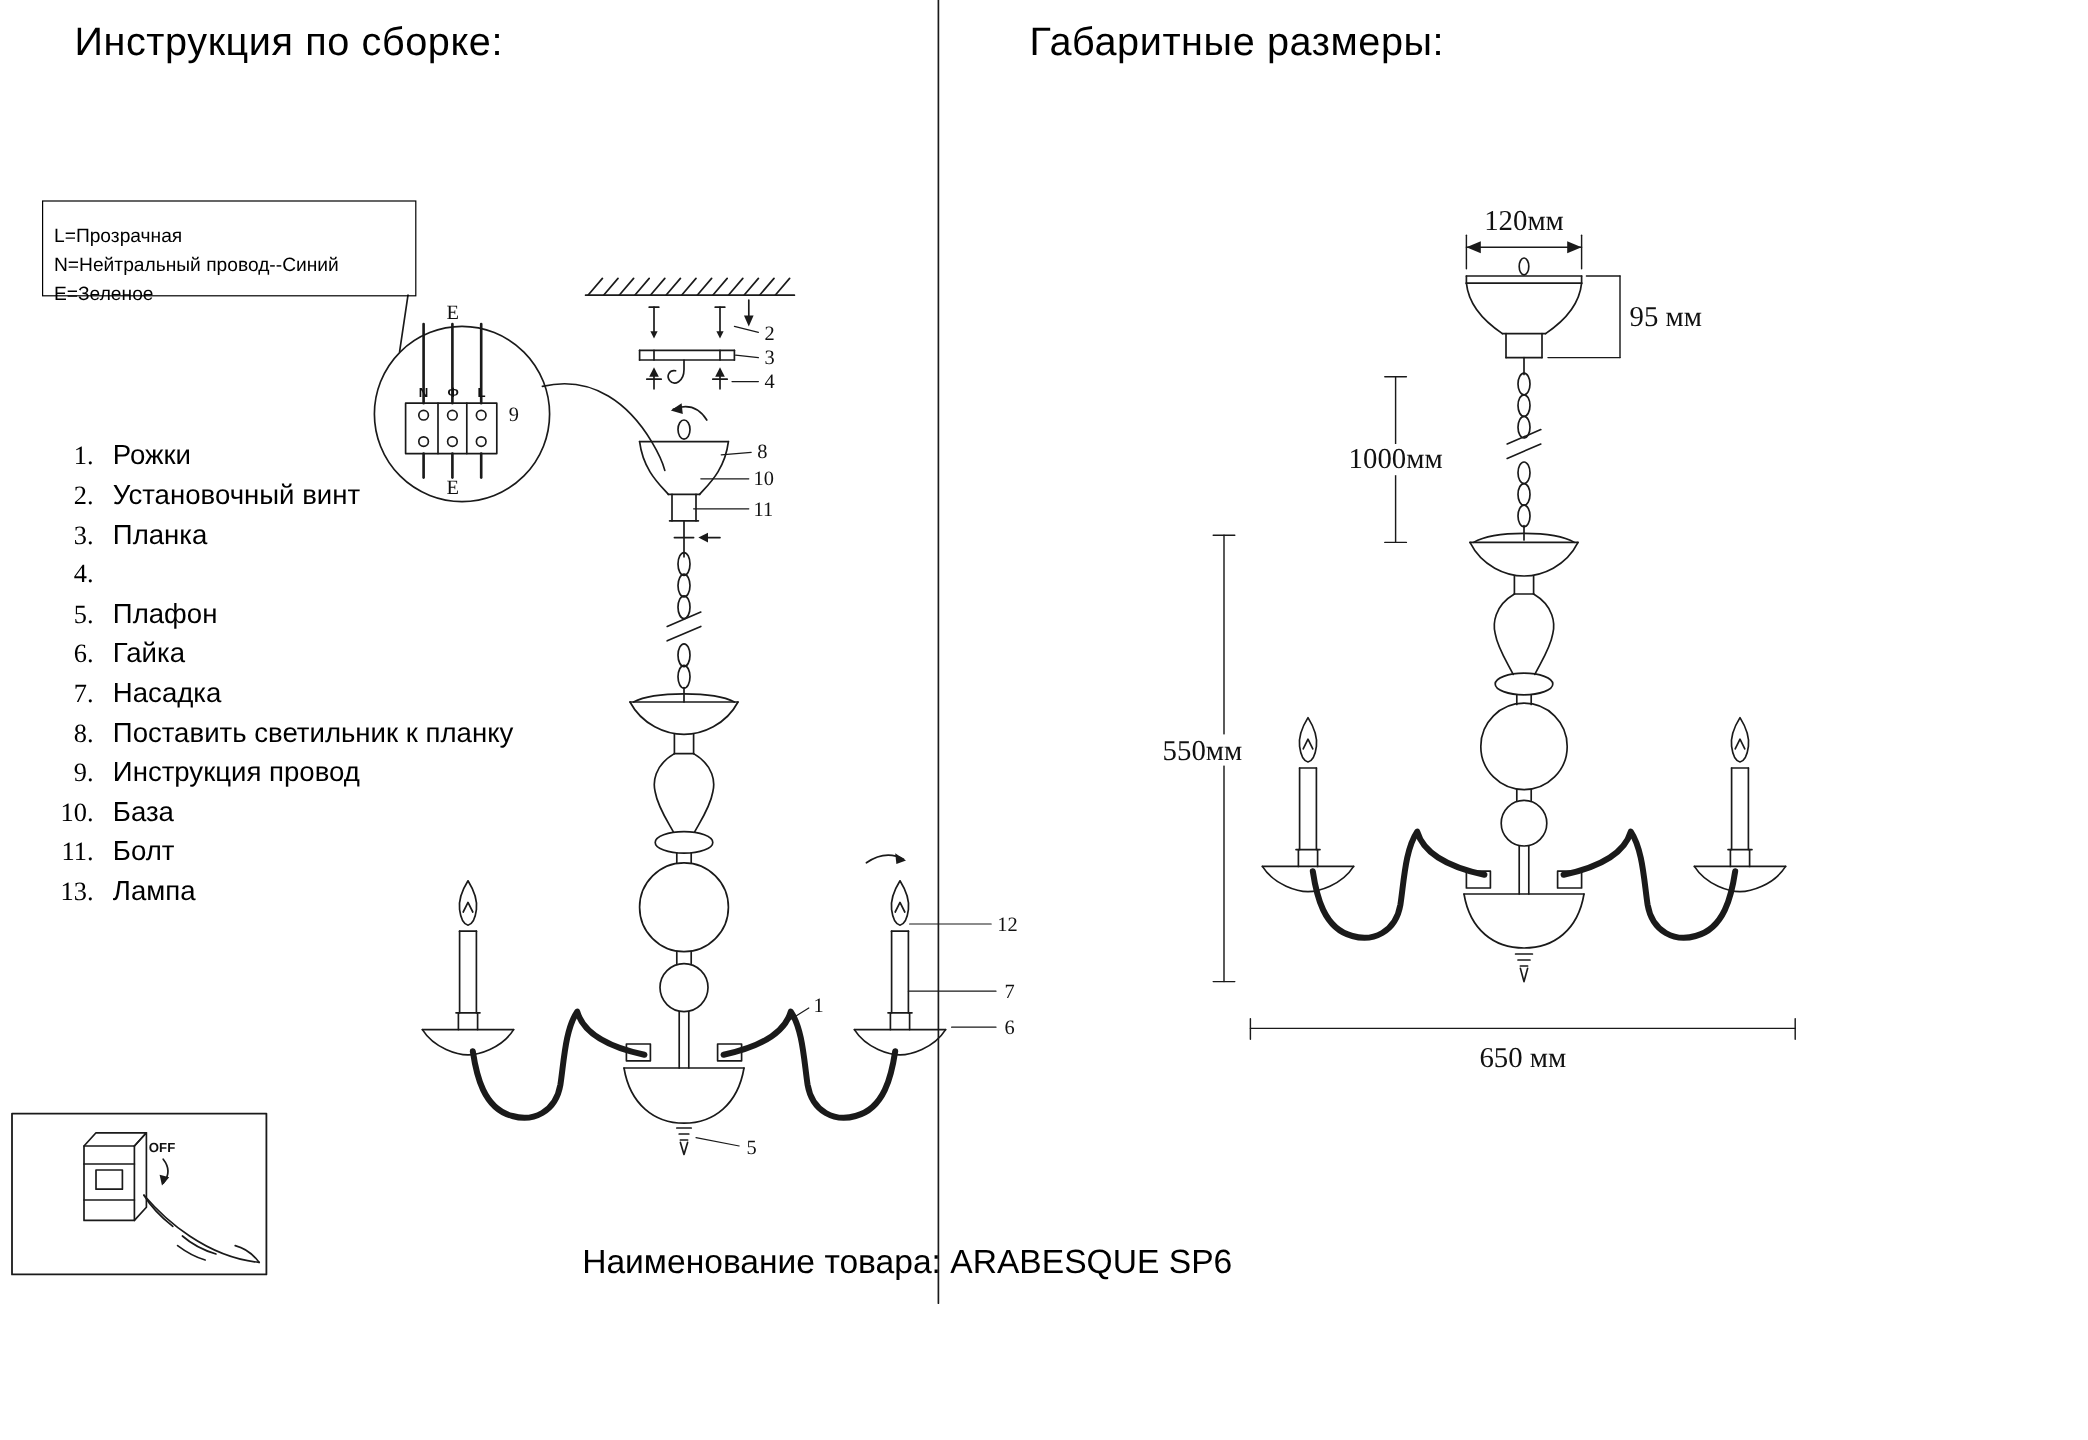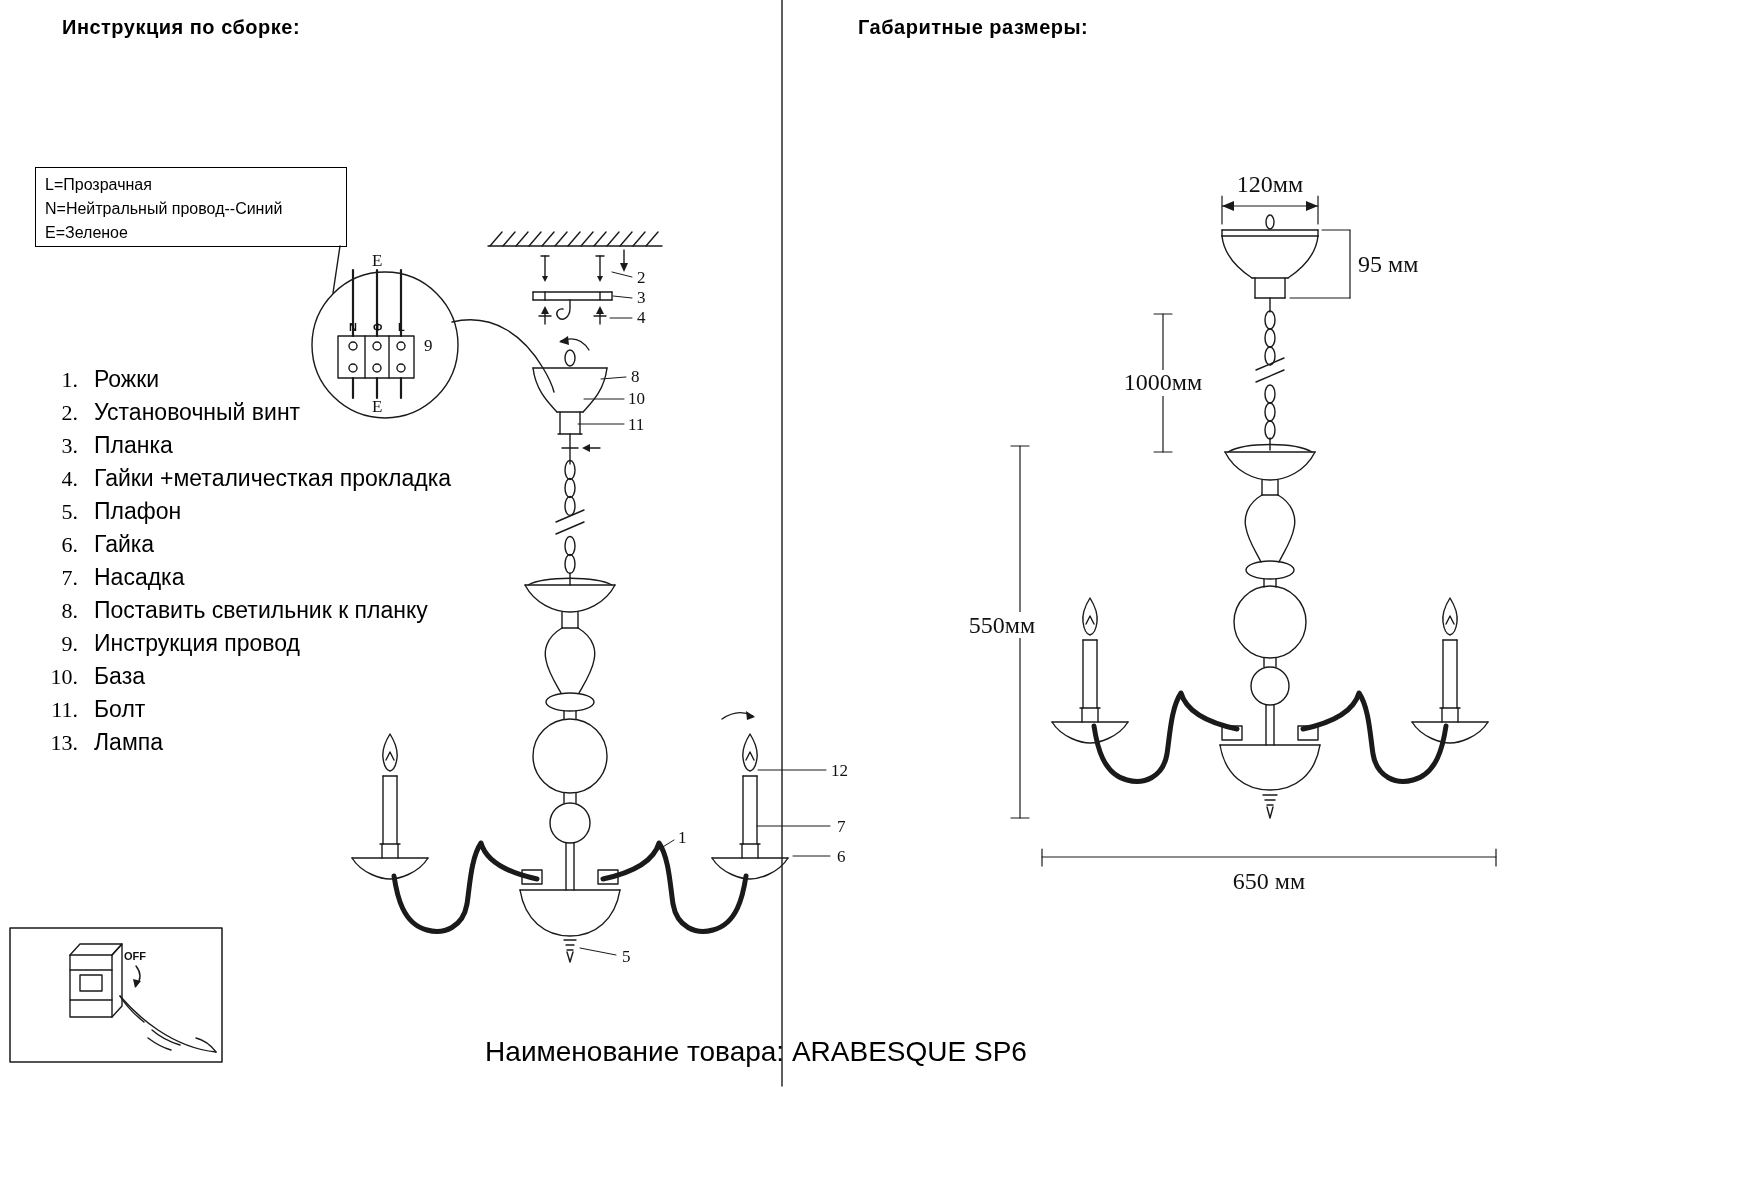--- a/index.html
+++ b/index.html
@@ -1,23 +1,23 @@
 <!DOCTYPE html>
 <html><head>
 <meta charset="utf-8">
 <style>
   html,body{margin:0;padding:0;background:#fff;}
   .page{position:relative;width:1740px;height:1200px;background:#fff;overflow:hidden;
         font-family:"Liberation Sans",sans-serif;color:#000;}
   svg.drawing{position:absolute;left:0;top:0;width:1740px;height:1200px;}
-  .title{position:absolute;font-size:20px;font-weight:700;letter-spacing:.5px;}
+  .title{position:absolute;font-size:33px;font-weight:400;letter-spacing:.5px;}
   .title.left{left:62px;top:16px;}
   .title.right{left:858px;top:16px;}
   .legend-box{position:absolute;left:35px;top:167px;width:312px;height:80px;
-              border:1.5px solid #000;padding:5px 9px;box-sizing:border-box;
+              border:1.5px solid #000;padding:18px 9px;box-sizing:border-box;
               font-size:16px;line-height:24px;}
   .parts{position:absolute;left:36px;top:366px;}
   .part-row{display:flex;align-items:baseline;height:33px;}
   .pnum{width:42px;text-align:right;font-family:"Liberation Serif",serif;
         font-size:22px;margin-right:16px;}
   .plabel{font-size:23px;}
   .footer{position:absolute;left:300px;top:1036px;width:912px;text-align:center;
           font-size:28px;}
   text{font-family:"Liberation Serif",serif;fill:#111;}
   text.sm{font-size:17px;}
@@ -378,21 +378,20 @@
     <div class="part-row">
         <span class="pnum">2.</span>
         <span class="plabel">Установочный винт</span>
       </div>
     <div class="part-row">
         <span class="pnum">3.</span>
         <span class="plabel">Планка</span>
       </div>
     <div class="part-row">
         <span class="pnum">4.</span>
-        <span class="plabel">Гайки +металичесткая прокладка</span>
       </div>
     <div class="part-row">
         <span class="pnum">5.</span>
         <span class="plabel">Плафон</span>
       </div>
     <div class="part-row">
         <span class="pnum">6.</span>
         <span class="plabel">Гайка</span>
       </div>
     <div class="part-row">

